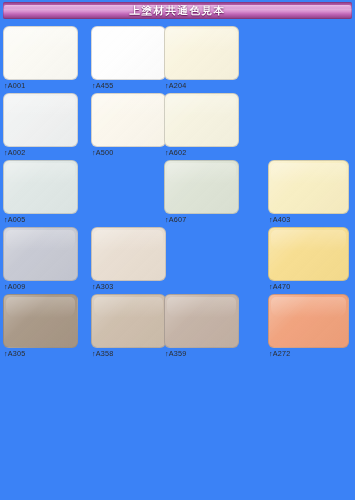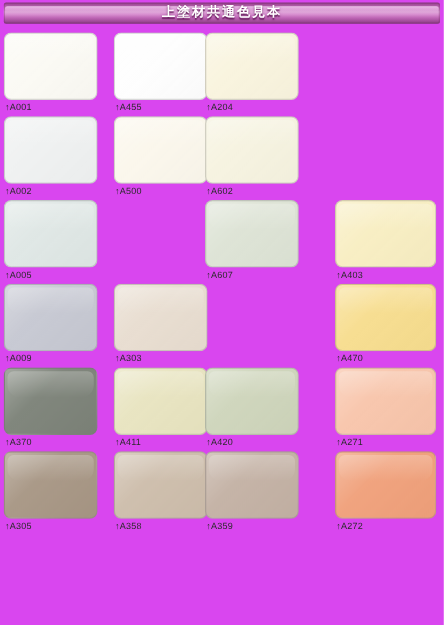--- a/index.html
+++ b/index.html
@@ -12,21 +12,21 @@
     height: 500px;
     overflow: hidden;
     font-family: "Liberation Sans", sans-serif;
     -webkit-font-smoothing: antialiased;
   }
 
   #page {
     position: relative;
     width: 355px;
     height: 500px;
-    background: #d946ef;
+    background: #3b82f6;
     overflow: hidden;
   }
 
   
   .banner-wrap {
     position: absolute;
     left: 0;
     top: 2px;
     width: 355px;
     height: 17px;
@@ -88,21 +88,21 @@
     height: 67px;
     width: 355px;
   }
   .cell {
     position: absolute;
     top: 0;
     width: 86px;
     height: 67px;
   }
   .cell.c0 { left: 3px; }
-  .cell.c1 { left: 91px; }
+  .cell.c1 { left: 91px; padding-left: 28px; }
   .cell.c2 { left: 164px; }
   .cell.c3 { left: 268px; }
 
   .chip {
     position: absolute;
     left: 0;
     top: 2px;
     width: 75px;
     height: 54px;
     border-radius: 6px;
@@ -199,38 +199,20 @@
           <div class="chip" style="background-color: rgb(232, 221, 208);"></div>
           <div class="code">↑A303</div>
         </div>
         <div class="cell c3">
           <div class="chip wide" style="background-color: rgb(247, 221, 142);"></div>
           <div class="code">↑A470</div>
         </div>
       </div>
       <div class="row">
         <div class="cell c0">
-          <div class="chip" style="background-color: rgb(124, 130, 120);"></div>
-          <div class="code">↑A370</div>
-        </div>
-        <div class="cell c1">
-          <div class="chip" style="background-color: rgb(232, 228, 192);"></div>
-          <div class="code">↑A411</div>
-        </div>
-        <div class="cell c2">
-          <div class="chip" style="background-color: rgb(206, 213, 187);"></div>
-          <div class="code">↑A420</div>
-        </div>
-        <div class="cell c3">
-          <div class="chip wide" style="background-color: rgb(248, 197, 171);"></div>
-          <div class="code">↑A271</div>
-        </div>
-      </div>
-      <div class="row">
-        <div class="cell c0">
           <div class="chip" style="background-color: rgb(167, 150, 132);"></div>
           <div class="code">↑A305</div>
         </div>
         <div class="cell c1">
           <div class="chip" style="background-color: rgb(205, 189, 171);"></div>
           <div class="code">↑A358</div>
         </div>
         <div class="cell c2">
           <div class="chip" style="background-color: rgb(195, 177, 164);"></div>
           <div class="code">↑A359</div>

